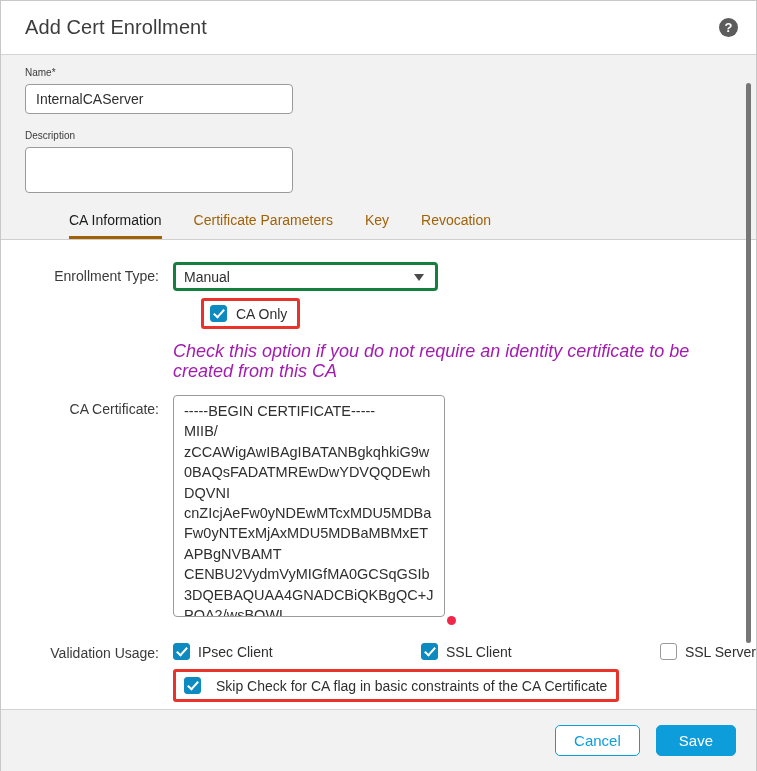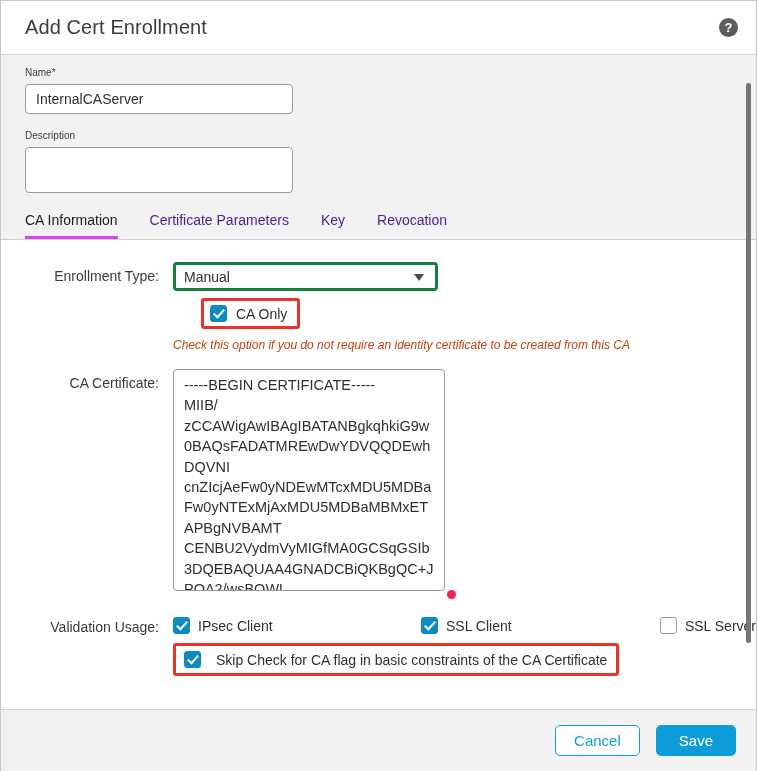--- a/index.html
+++ b/index.html
@@ -115,30 +115,31 @@
 
   
   .tabs {
     display: flex;
     align-items: flex-end;
     margin: 14px 0 0 24px;
     height: 32px;
   }
   .tab {
     font-size: 14px;
-    color: #4c1d95;
+    color: #a16207;
     padding: 0 0 8px 0;
     margin-right: 32px;
     cursor: pointer;
     white-space: nowrap;
     border-bottom: 3px solid transparent;
   }
   .tab.active {
     color: #1b1b1b;
-    border-bottom: 3px solid #d946ef;
+    border-bottom: 3px solid #a16207;
+    margin-left: 44px;
   }
 
   
   .content-pane {
     background: #ffffff;
     padding-top: 22px;
   }
   .row {
     display: flex;
     align-items: flex-start;
@@ -232,26 +233,26 @@
   
   .hl {
     border: 3px solid #e8322a;
     border-radius: 3px;
     display: inline-flex;
     align-items: center;
     box-sizing: border-box;
   }
 
   .hint {
-    font-size: 12px;
+    font-size: 18px;
     font-style: italic;
-    color: #c2410c;
+    color: #a21caf;
     line-height: 20px;
     max-width: 530px;
-    margin-top: 6px;
+    margin-top: 12px;
   }
 
   
   .cert-box {
     position: relative;
     width: 272px;
   }
   .cert-area {
     width: 272px;
     height: 222px;

